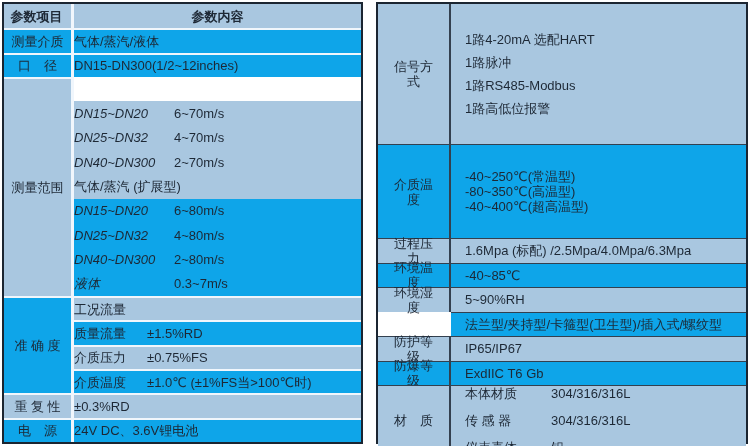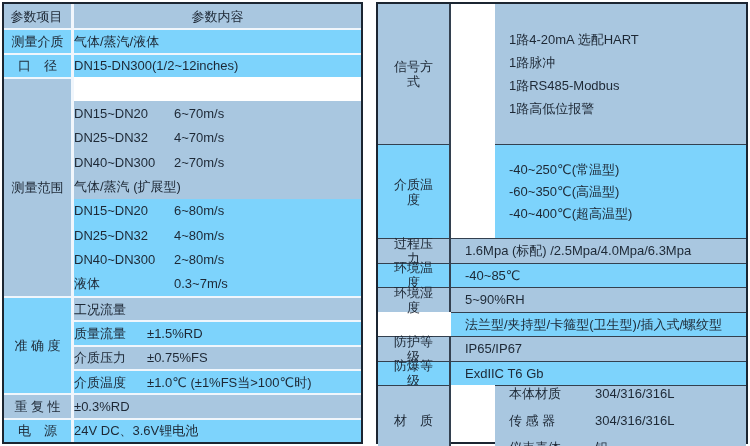--- a/index.html
+++ b/index.html
@@ -7,34 +7,34 @@
     width:750px;height:446px;background:#ffffff;overflow:hidden;
     font-family:"Liberation Sans","DejaVu Sans",sans-serif;
     color:#1d2835;-webkit-font-smoothing:antialiased;
     display:flex;gap:13px;padding:2px;box-sizing:border-box;
   }
   .tbl{box-sizing:border-box;border:2px solid #1b2531;height:442px;background:#fff;}
   .tbl-left{width:361px;display:grid;grid-template-columns:70px 1fr;grid-template-rows:repeat(18,1fr);}
   .tbl-right{width:372px;display:grid;grid-template-columns:73px 1fr;grid-template-rows:140px 94px 24.5px 24.5px 24.5px 24.5px 24.5px 24.5px 1fr;}
   .cell{box-sizing:border-box;display:flex;align-items:center;font-size:13px;line-height:15px;}
   .bgA{background:#a9c7e0;}
-  .bgB{background:#7dd3fc;}
+  .bgB{background:#0ea5e9;}
   
   .tbl-left .lbl{grid-column:1;justify-content:center;text-align:center;font-weight:500;border-right:3px solid #f0f6fc;padding:0 2px;}
   .tbl-left .cnt{grid-column:2;}
   .tbl-left .sep{border-top:2px solid #f0f6fc;}
-  .tbl-left .hdr{font-weight:400;justify-content:center;padding-left:0;}
+  .tbl-left .hdr{font-weight:700;justify-content:center;padding-left:0;}
   
   .tbl-right .lbl{grid-column:1;justify-content:center;text-align:center;font-weight:500;border-right:2px solid #33404f;padding:0 16px;}
   .tbl-right .cnt{grid-column:2;padding-left:14px;}
   .tbl-right .dsep{border-top:1.5px solid #33404f;}
-  .multiline{flex-direction:column;align-items:flex-start;justify-content:center;margin-left:44px;}
-  .gap8{gap:8px;} .gap7{gap:7px;text-align:right;} .gap5{gap:12px;}
+  .multiline{flex-direction:column;align-items:flex-start;justify-content:center;}
+  .gap8{gap:8px;} .gap7{text-align:right;} .gap5{gap:12px;}
   .pair{display:flex;}
-  .pn-range{display:inline-block;width:100px;flex:none;}
+  .pn-range{display:inline-block;width:100px;flex:none;font-style:italic;}
   .pn-acc{display:inline-block;width:73px;flex:none;}
   .pn-mat{display:inline-block;width:86px;flex:none;}
   
   .r1{grid-row:1}.r2{grid-row:2}.r3{grid-row:3}.r4{grid-row:4}.r5{grid-row:5}.r6{grid-row:6}
   .r7{grid-row:7}.r8{grid-row:8}.r9{grid-row:9}.r10{grid-row:10}.r11{grid-row:11}.r12{grid-row:12}
   .r13{grid-row:13}.r14{grid-row:14}.r15{grid-row:15}.r16{grid-row:16}.r17{grid-row:17}.r18{grid-row:18}
   .span9{grid-row:4 / span 9}.span4{grid-row:13 / span 4}
   
   .q1{grid-row:1}.q2{grid-row:2}.q3{grid-row:3}.q4{grid-row:4}.q5{grid-row:5}
   .q6{grid-row:6}.q7{grid-row:7}.q8{grid-row:8}.q9{grid-row:9}
@@ -112,21 +112,21 @@
   <div class="cell cnt bgA multiline gap8 q1">
     <span>1路4-20mA 选配HART</span>
     <span>1路脉冲</span>
     <span>1路RS485-Modbus</span>
     <span>1路高低位报警</span>
   </div>
 
   <div class="cell lbl bgB dsep q2">介质温度</div>
   <div class="cell cnt bgB dsep multiline gap7 q2">
     <span>-40~250℃(常温型)</span>
-    <span>-60~350℃(高温型)</span>
+    <span>-80~350℃(高温型)</span>
     <span>-40~400℃(超高温型)</span>
   </div>
 
   <div class="cell lbl bgA dsep q3">过程压力</div>
   <div class="cell cnt bgA dsep q3">1.6Mpa (标配) /2.5Mpa/4.0Mpa/6.3Mpa</div>
 
   <div class="cell lbl bgB dsep q4">环境温度</div>
   <div class="cell cnt bgB dsep q4">-40~85℃</div>
 
   <div class="cell lbl bgA dsep q5">环境湿度</div>

